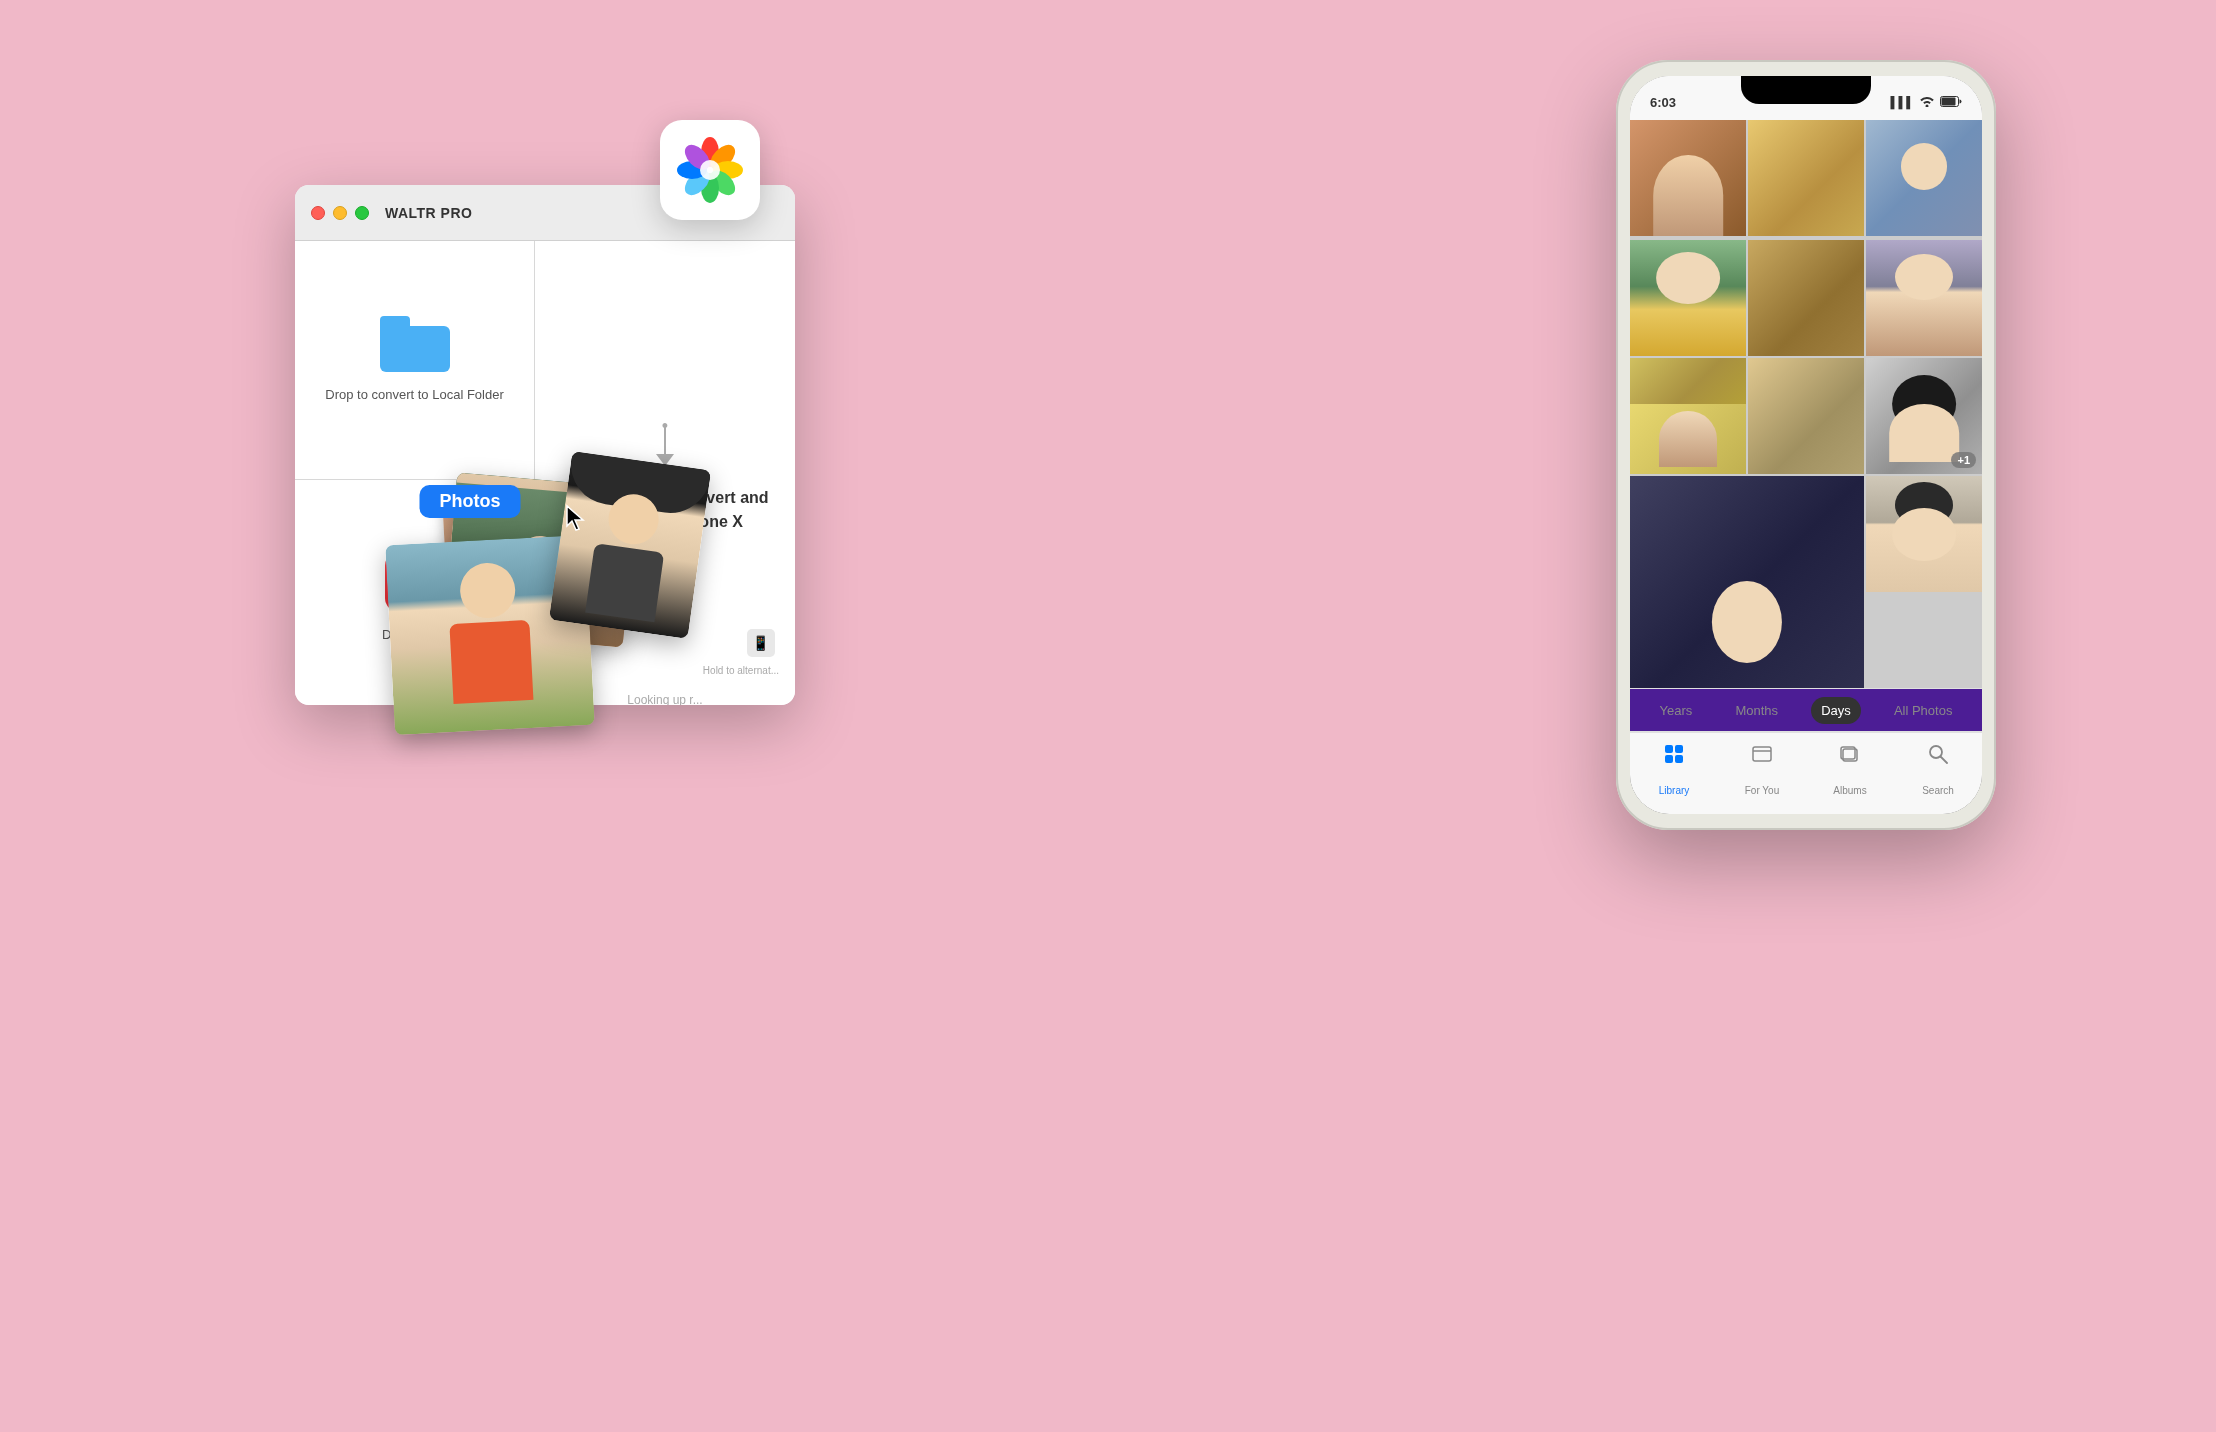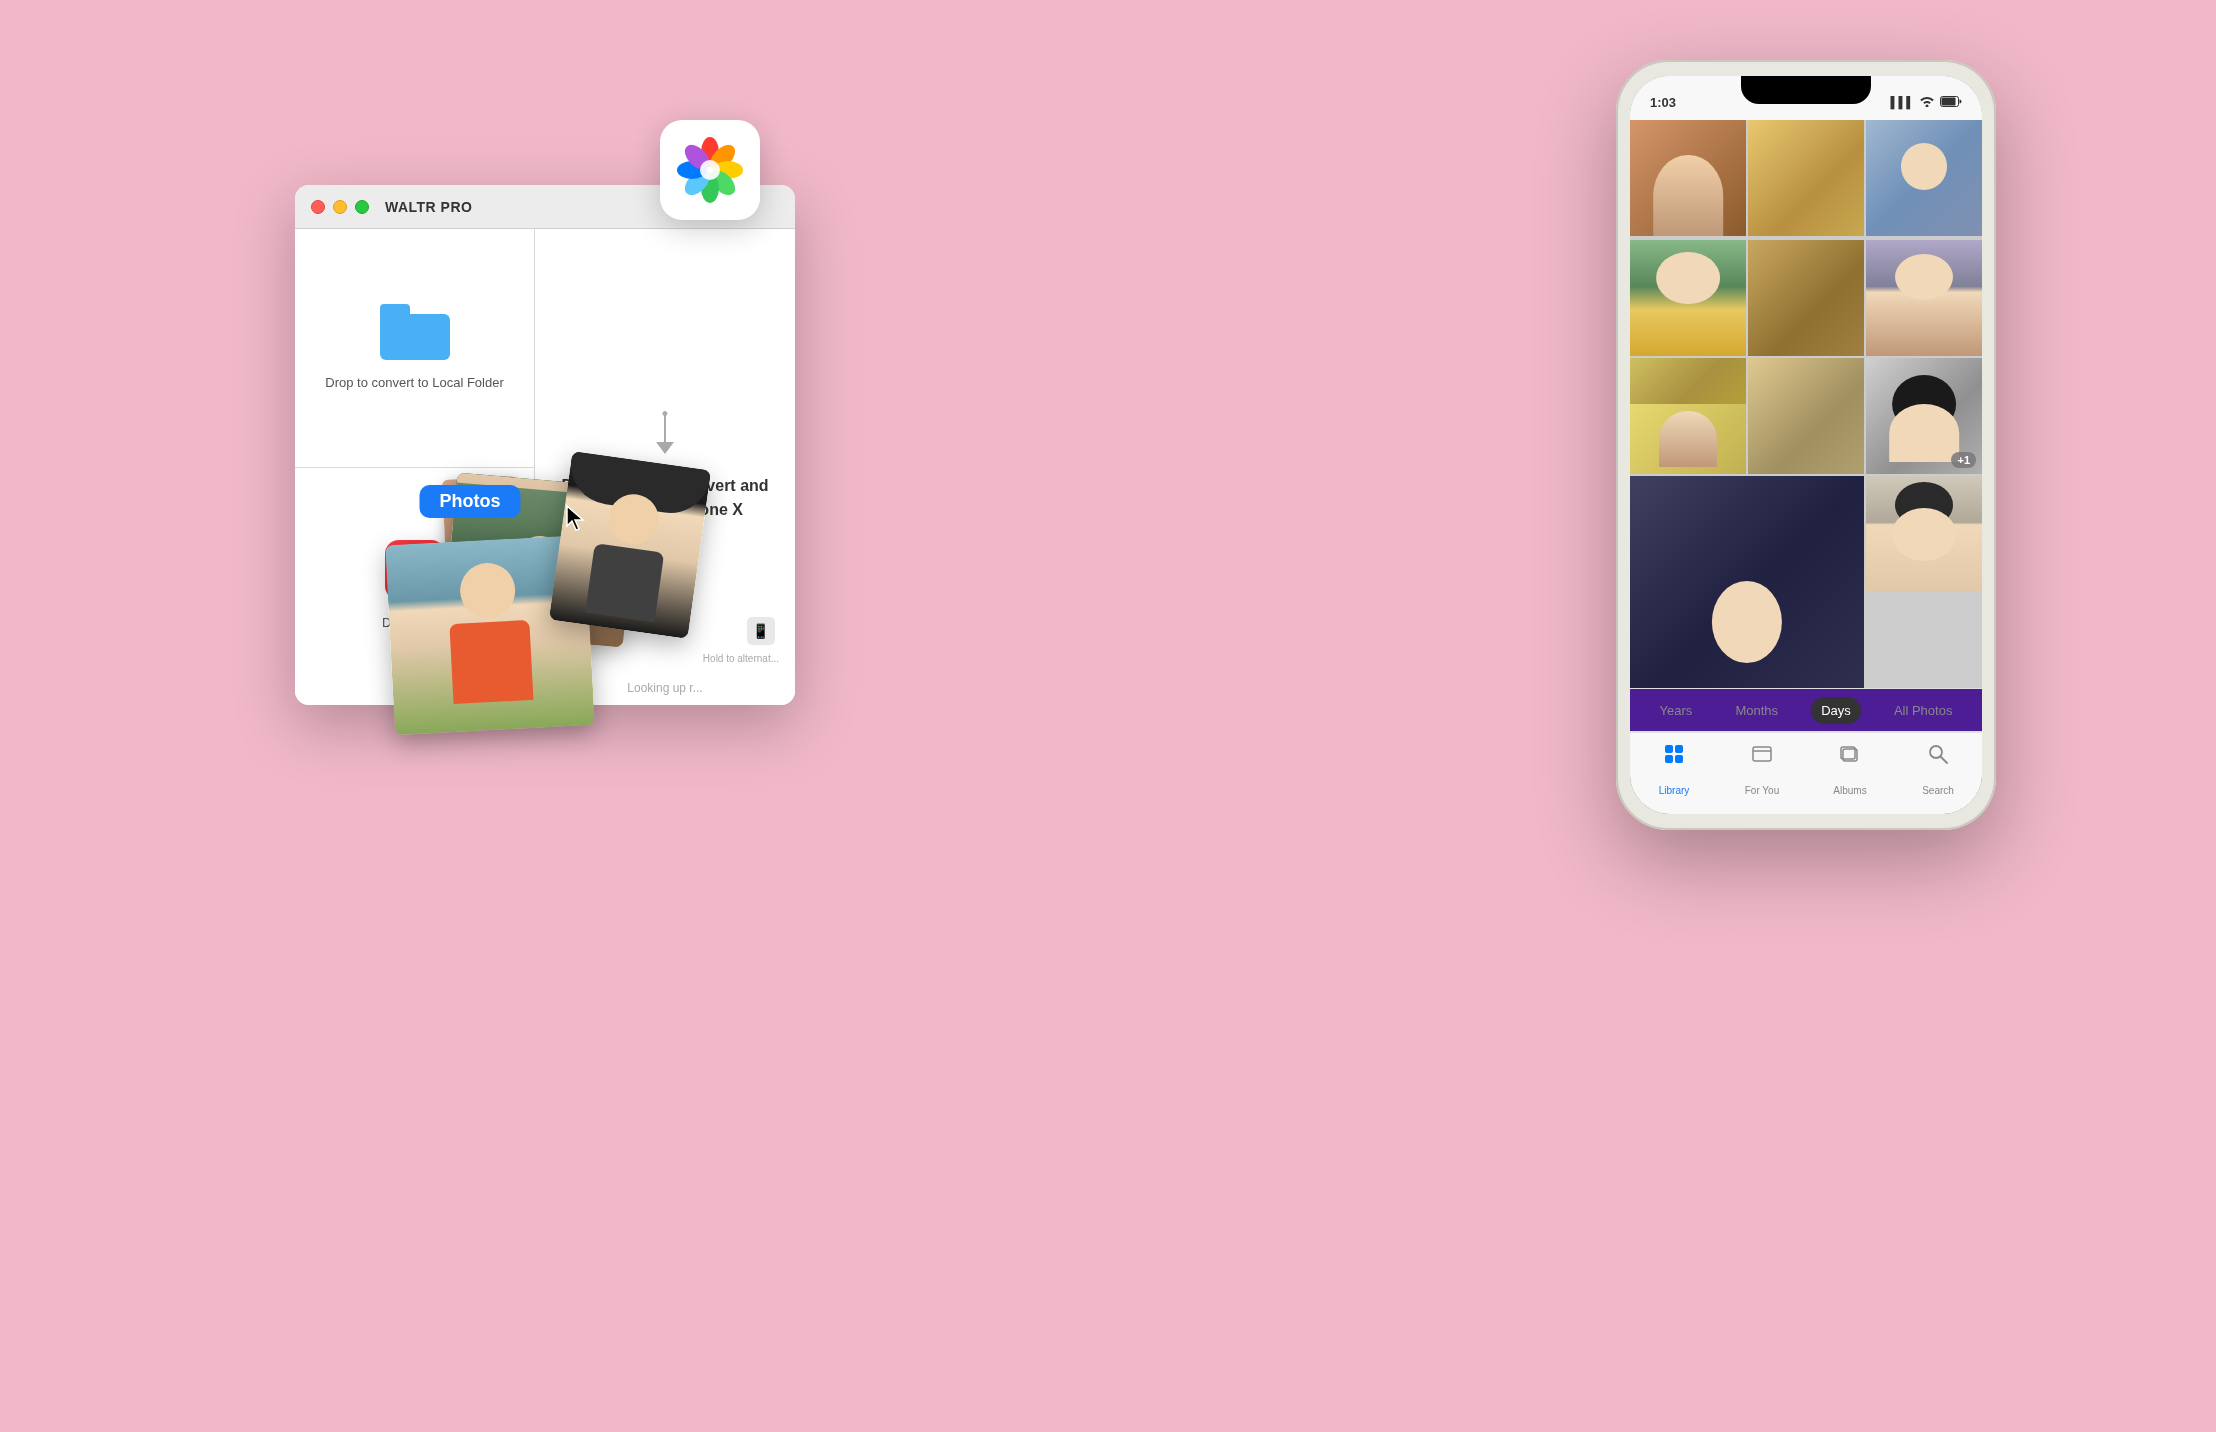--- a/index.html
+++ b/index.html
@@ -20,21 +20,21 @@
       top: 185px;
       width: 500px;
       height: 520px;
       background: #f5f5f7;
       border-radius: 14px;
       box-shadow: 0 20px 60px rgba(0,0,0,0.25);
       overflow: hidden;
     }
 
     .waltr-titlebar {
-      height: 44px;
+      height: 56px;
       background: #ececec;
       display: flex;
       align-items: center;
       padding: 0 16px;
       border-bottom: 1px solid #d0d0d0;
     }
 
     .traffic-lights {
       display: flex;
       gap: 8px;
@@ -635,21 +635,21 @@
   </div>
 </div>
 
 <div class="iphone">
   <div class="iphone-screen">
     <div class="iphone-notch"></div>
 
     <div class="photos-screen">
 
       <div class="status-bar">
-        <span class="status-time">1:03</span>
+        <span class="status-time">6:03</span>
         <div class="status-icons">
           <span class="status-icon">▌▌▌</span>
           <span class="status-icon">
             <svg width="14" height="11" viewBox="0 0 14 11" fill="#333">
                 <path d="M7 8.5a1.5 1.5 0 110 3 1.5 1.5 0 010-3zM7 5c1.5 0 2.8.6 3.8 1.5l-1.4 1.4A3 3 0 007 7a3 3 0 00-2.4 1L3.2 6.5A5 5 0 017 5zM7 1c2.7 0 5 1.1 6.8 2.8L12.3 5.3A7 7 0 007 3a7 7 0 00-5.3 2.3L.2 3.8A9 9 0 017 1z"></path>
               </svg>
           </span>
           <span class="status-icon">
             <svg width="22" height="11" viewBox="0 0 22 11" fill="#333">
                 <rect x="0.5" y="0.5" width="18" height="10" rx="2" stroke="#333" fill="none"></rect>

